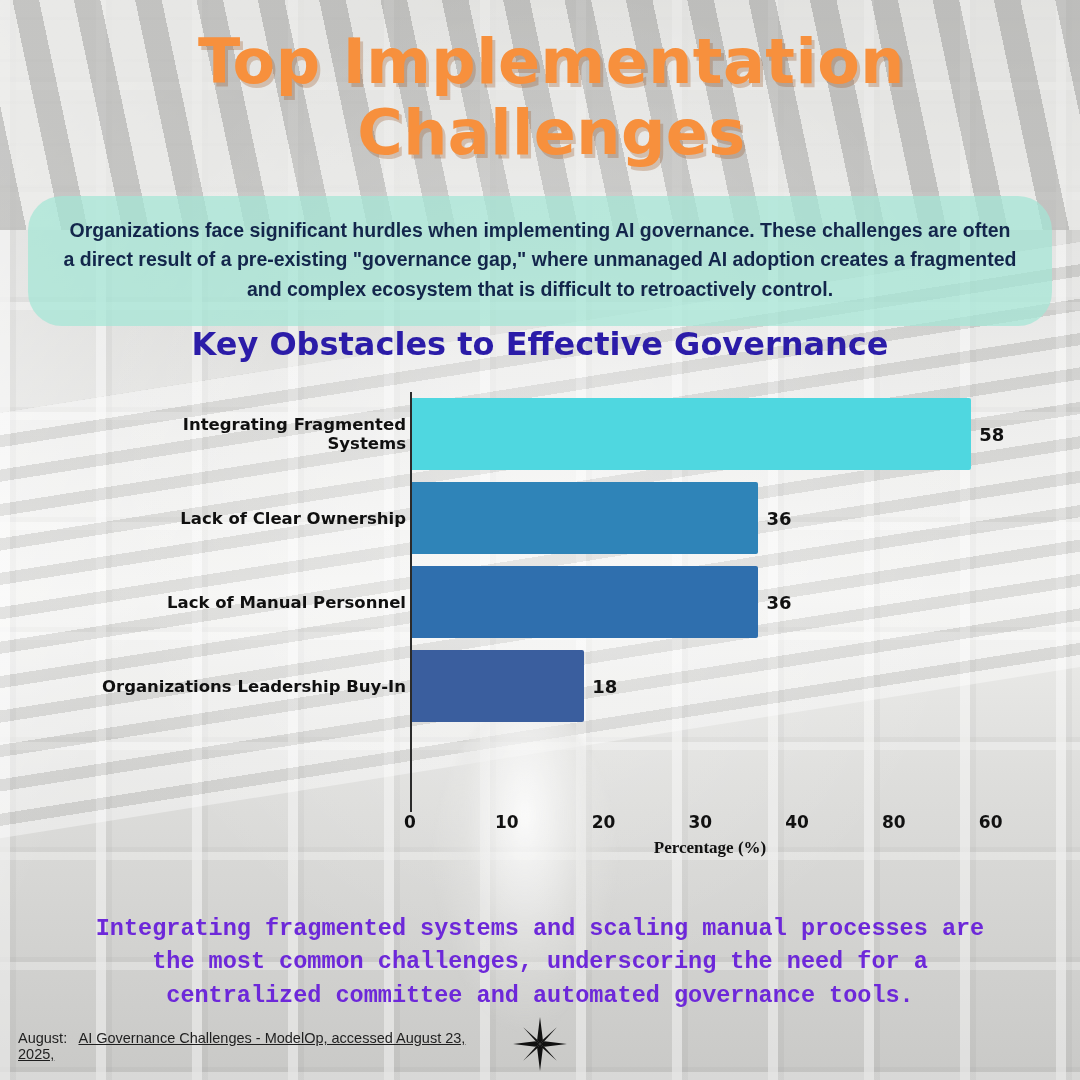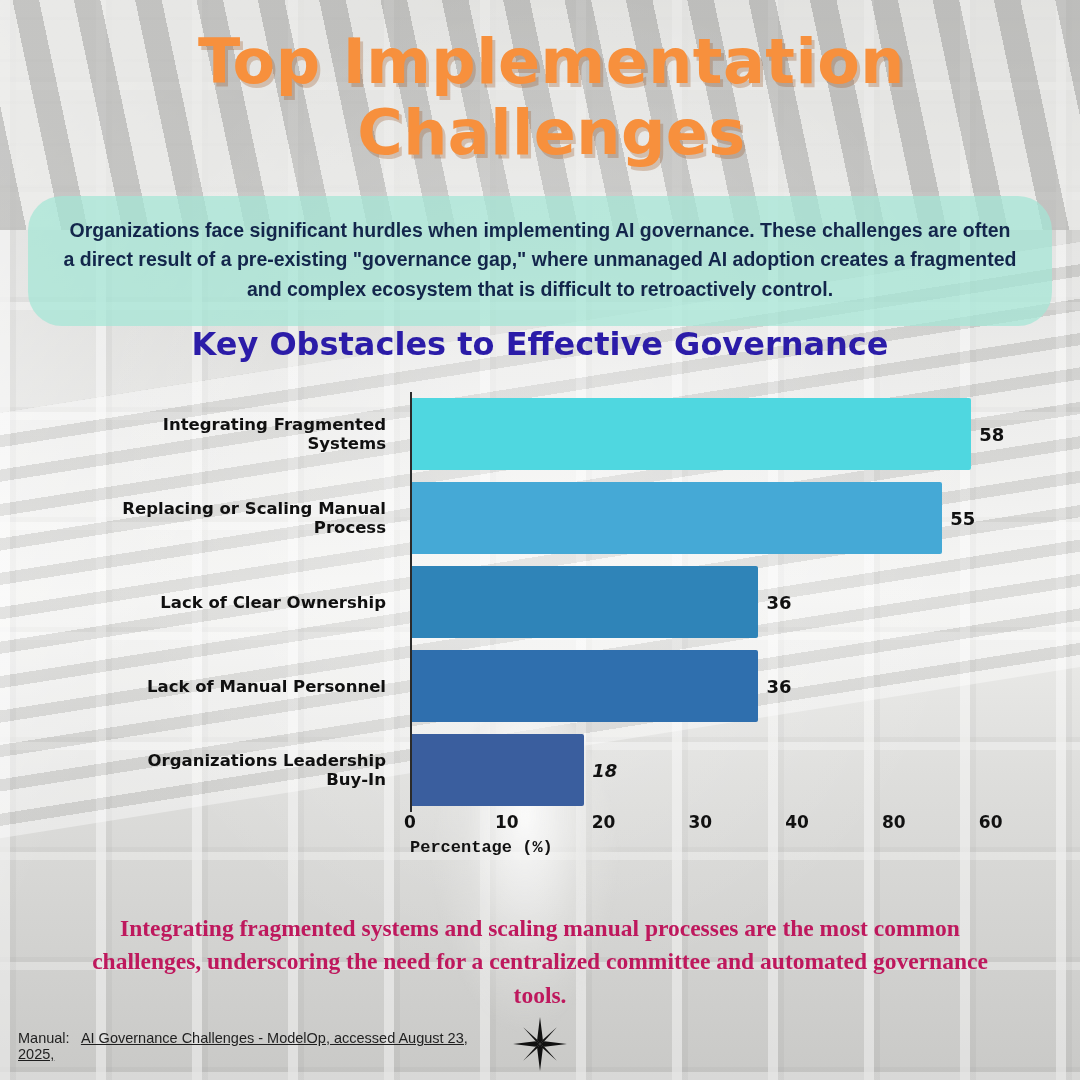--- a/index.html
+++ b/index.html
@@ -99,21 +99,21 @@
   .rows { position: absolute; left: 0; top: 0; width: 910px; }
   .row {
     position: relative;
     height: 84px;
     display: flex;
     align-items: center;
   }
   .row-label {
     width: 310px;
     text-align: right;
-    padding-right: 24px;
+    padding-right: 4px;
     font-size: 16.5px;
     font-weight: bold;
     color: #101010;
     font-family: "DejaVu Sans", sans-serif;
   }
   .bar-wrap {
     position: relative;
     flex: 1;
     height: 84px;
   }
@@ -154,37 +154,37 @@
     transform: translateX(-50%);
     font-size: 17px;
     font-weight: bold;
     color: #111;
     font-family: "DejaVu Sans", sans-serif;
   }
   .xlabel {
     position: absolute;
     left: 310px; top: 446px;
     width: 600px;
-    text-align: left;
+    text-align: center;
     font-size: 17px;
     font-weight: bold;
     color: #111;
+    font-family: Liberation Serif, serif;
+  }
+
+  
+  .conclusion {
+    position: absolute;
+    left: 70px; right: 70px; top: 912px;
+    text-align: center;
+    font-size: 23.5px;
+    font-weight: bold;
+    line-height: 1.42;
+    color: #6d28d9;
     font-family: Liberation Mono, monospace;
-  }
-
-  
-  .conclusion {
-    position: absolute;
-    left: 70px; right: 70px; top: 912px;
-    text-align: center;
-    font-size: 23.5px;
-    font-weight: bold;
-    line-height: 1.42;
-    color: #be185d;
-    font-family: Liberation Serif, serif;
   }
 
   
   .source {
     position: absolute;
     left: 18px; top: 1030px;
     width: 470px;
     font-size: 14.5px;
     color: #1f1f1f;
     text-align: left;
@@ -221,65 +221,58 @@
   <div class="chart">
     <div class="rows" id="rows">
         <div class="row">
           <div class="row-label">Integrating Fragmented Systems</div>
           <div class="bar-wrap">
             <div class="bar" style="width: 561.29px; background: rgb(79, 215, 224);"></div>
             <div class="bar-value" style="left: 569.29px; text-align: center;">58</div>
           </div>
         </div>
         <div class="row">
-          <div class="row-label">Replacing or Scaling Manual Process</div>
-          <div class="bar-wrap">
-            <div class="bar" style="width: 532.258px; background: rgb(69, 169, 214);"></div>
-            <div class="bar-value" style="left: 540.258px;">55</div>
-          </div>
-        </div>
-        <div class="row">
           <div class="row-label">Lack of Clear Ownership</div>
           <div class="bar-wrap">
             <div class="bar" style="width: 348.387px; background: rgb(47, 132, 184);"></div>
             <div class="bar-value" style="left: 356.387px;">36</div>
           </div>
         </div>
         <div class="row">
           <div class="row-label">Lack of Manual Personnel</div>
           <div class="bar-wrap">
             <div class="bar" style="width: 348.387px; background: rgb(47, 111, 174);"></div>
             <div class="bar-value" style="left: 356.387px;">36</div>
           </div>
         </div>
         <div class="row">
           <div class="row-label">Organizations Leadership Buy-In</div>
           <div class="bar-wrap">
             <div class="bar" style="width: 174.194px; background: rgb(58, 94, 158);"></div>
-            <div class="bar-value" style="left: 182.194px; font-style: italic;">18</div>
+            <div class="bar-value" style="left: 182.194px;">18</div>
           </div>
         </div>
       </div>
     <div class="axis-line"></div>
     <div class="ticks" id="ticks">
         <div class="tick" style="left: 0px;">0</div>
         <div class="tick" style="left: 96.7742px;">10</div>
         <div class="tick" style="left: 193.548px;">20</div>
         <div class="tick" style="left: 290.323px;">30</div>
         <div class="tick" style="left: 387.097px;">40</div>
         <div class="tick" style="left: 483.871px;">80</div>
         <div class="tick" style="left: 580.645px;">60</div>
       </div>
     <div class="xlabel">Percentage (%)</div>
   </div>
 
   <div class="conclusion">Integrating fragmented systems and scaling manual processes are the most common challenges, underscoring the need for a centralized committee and automated governance tools.</div>
 
   <div class="source">
-    <span class="src-label">Manual:</span>
+    <span class="src-label">August:</span>
     <span>&nbsp;</span>
     <span class="src-link">AI Governance Challenges - ModelOp, accessed August 23, 2025,</span>
   </div>
 
   <div class="logo">
     <svg viewBox="0 0 100 100" width="56" height="56" aria-hidden="true">
       <g fill="#111">
         <polygon points="50,2 55,42 50,50 45,42"></polygon>
         <polygon points="50,98 55,58 50,50 45,58"></polygon>
         <polygon points="2,50 42,45 50,50 42,55"></polygon>

